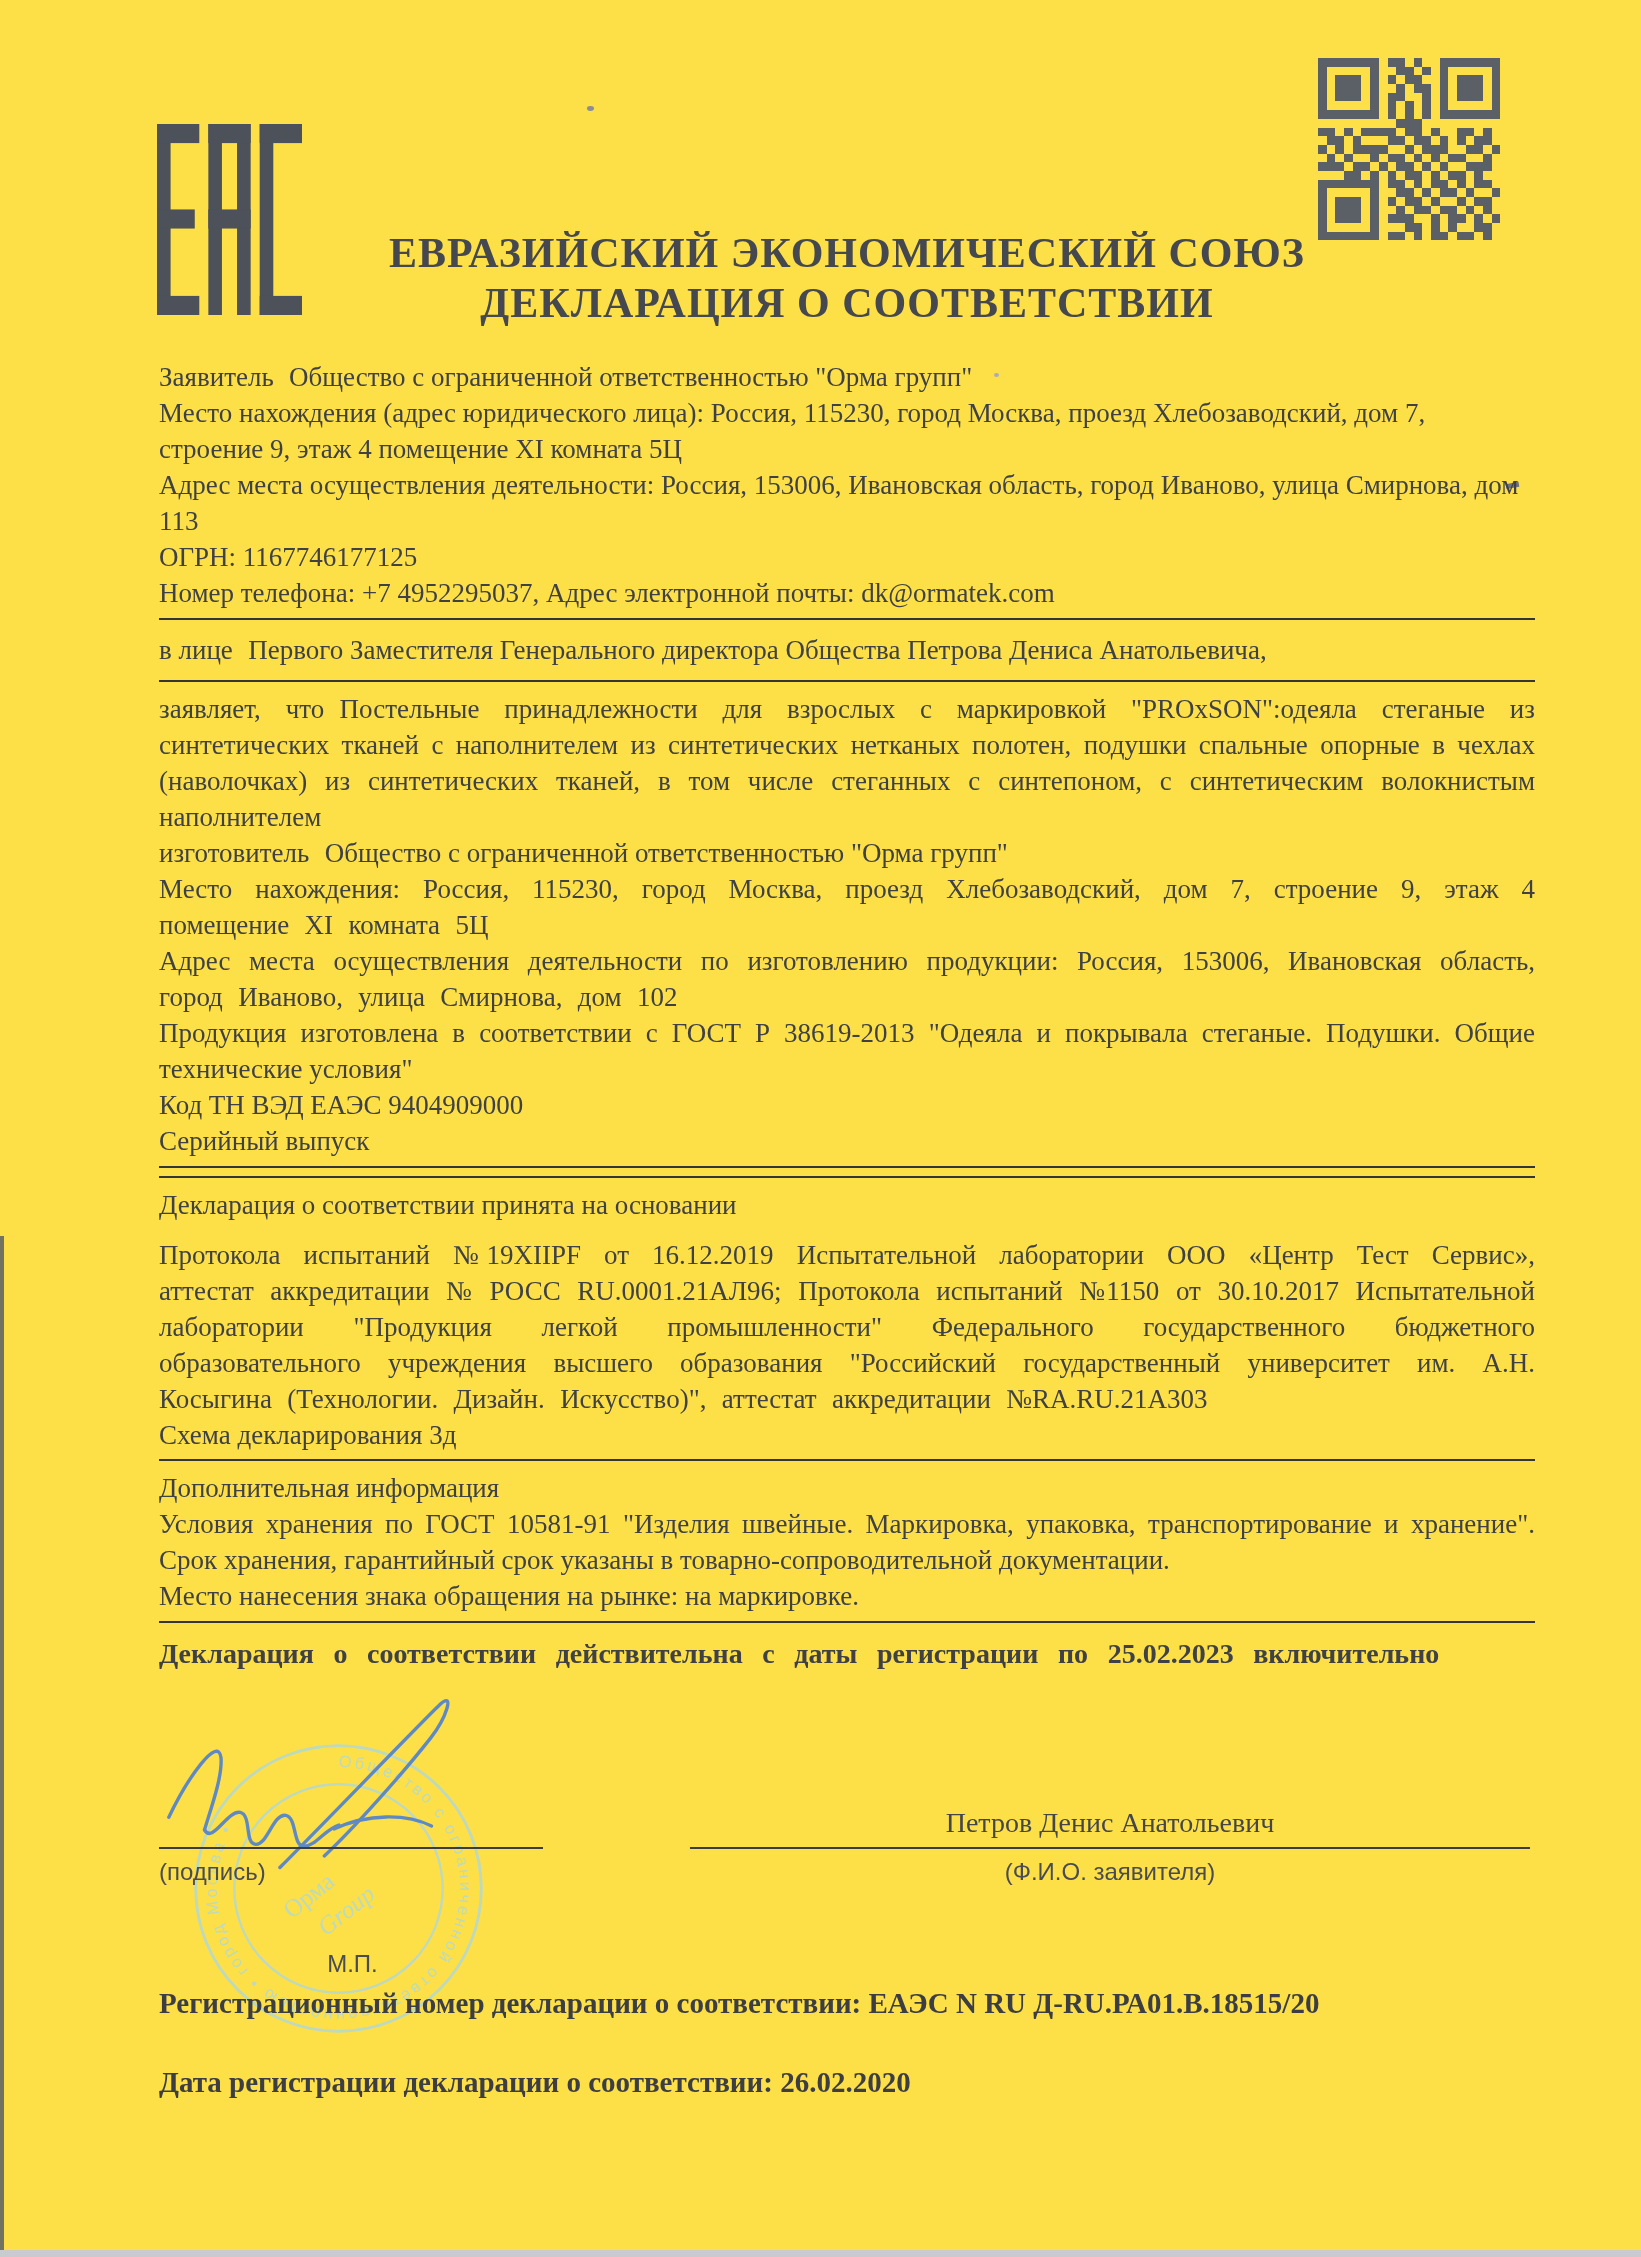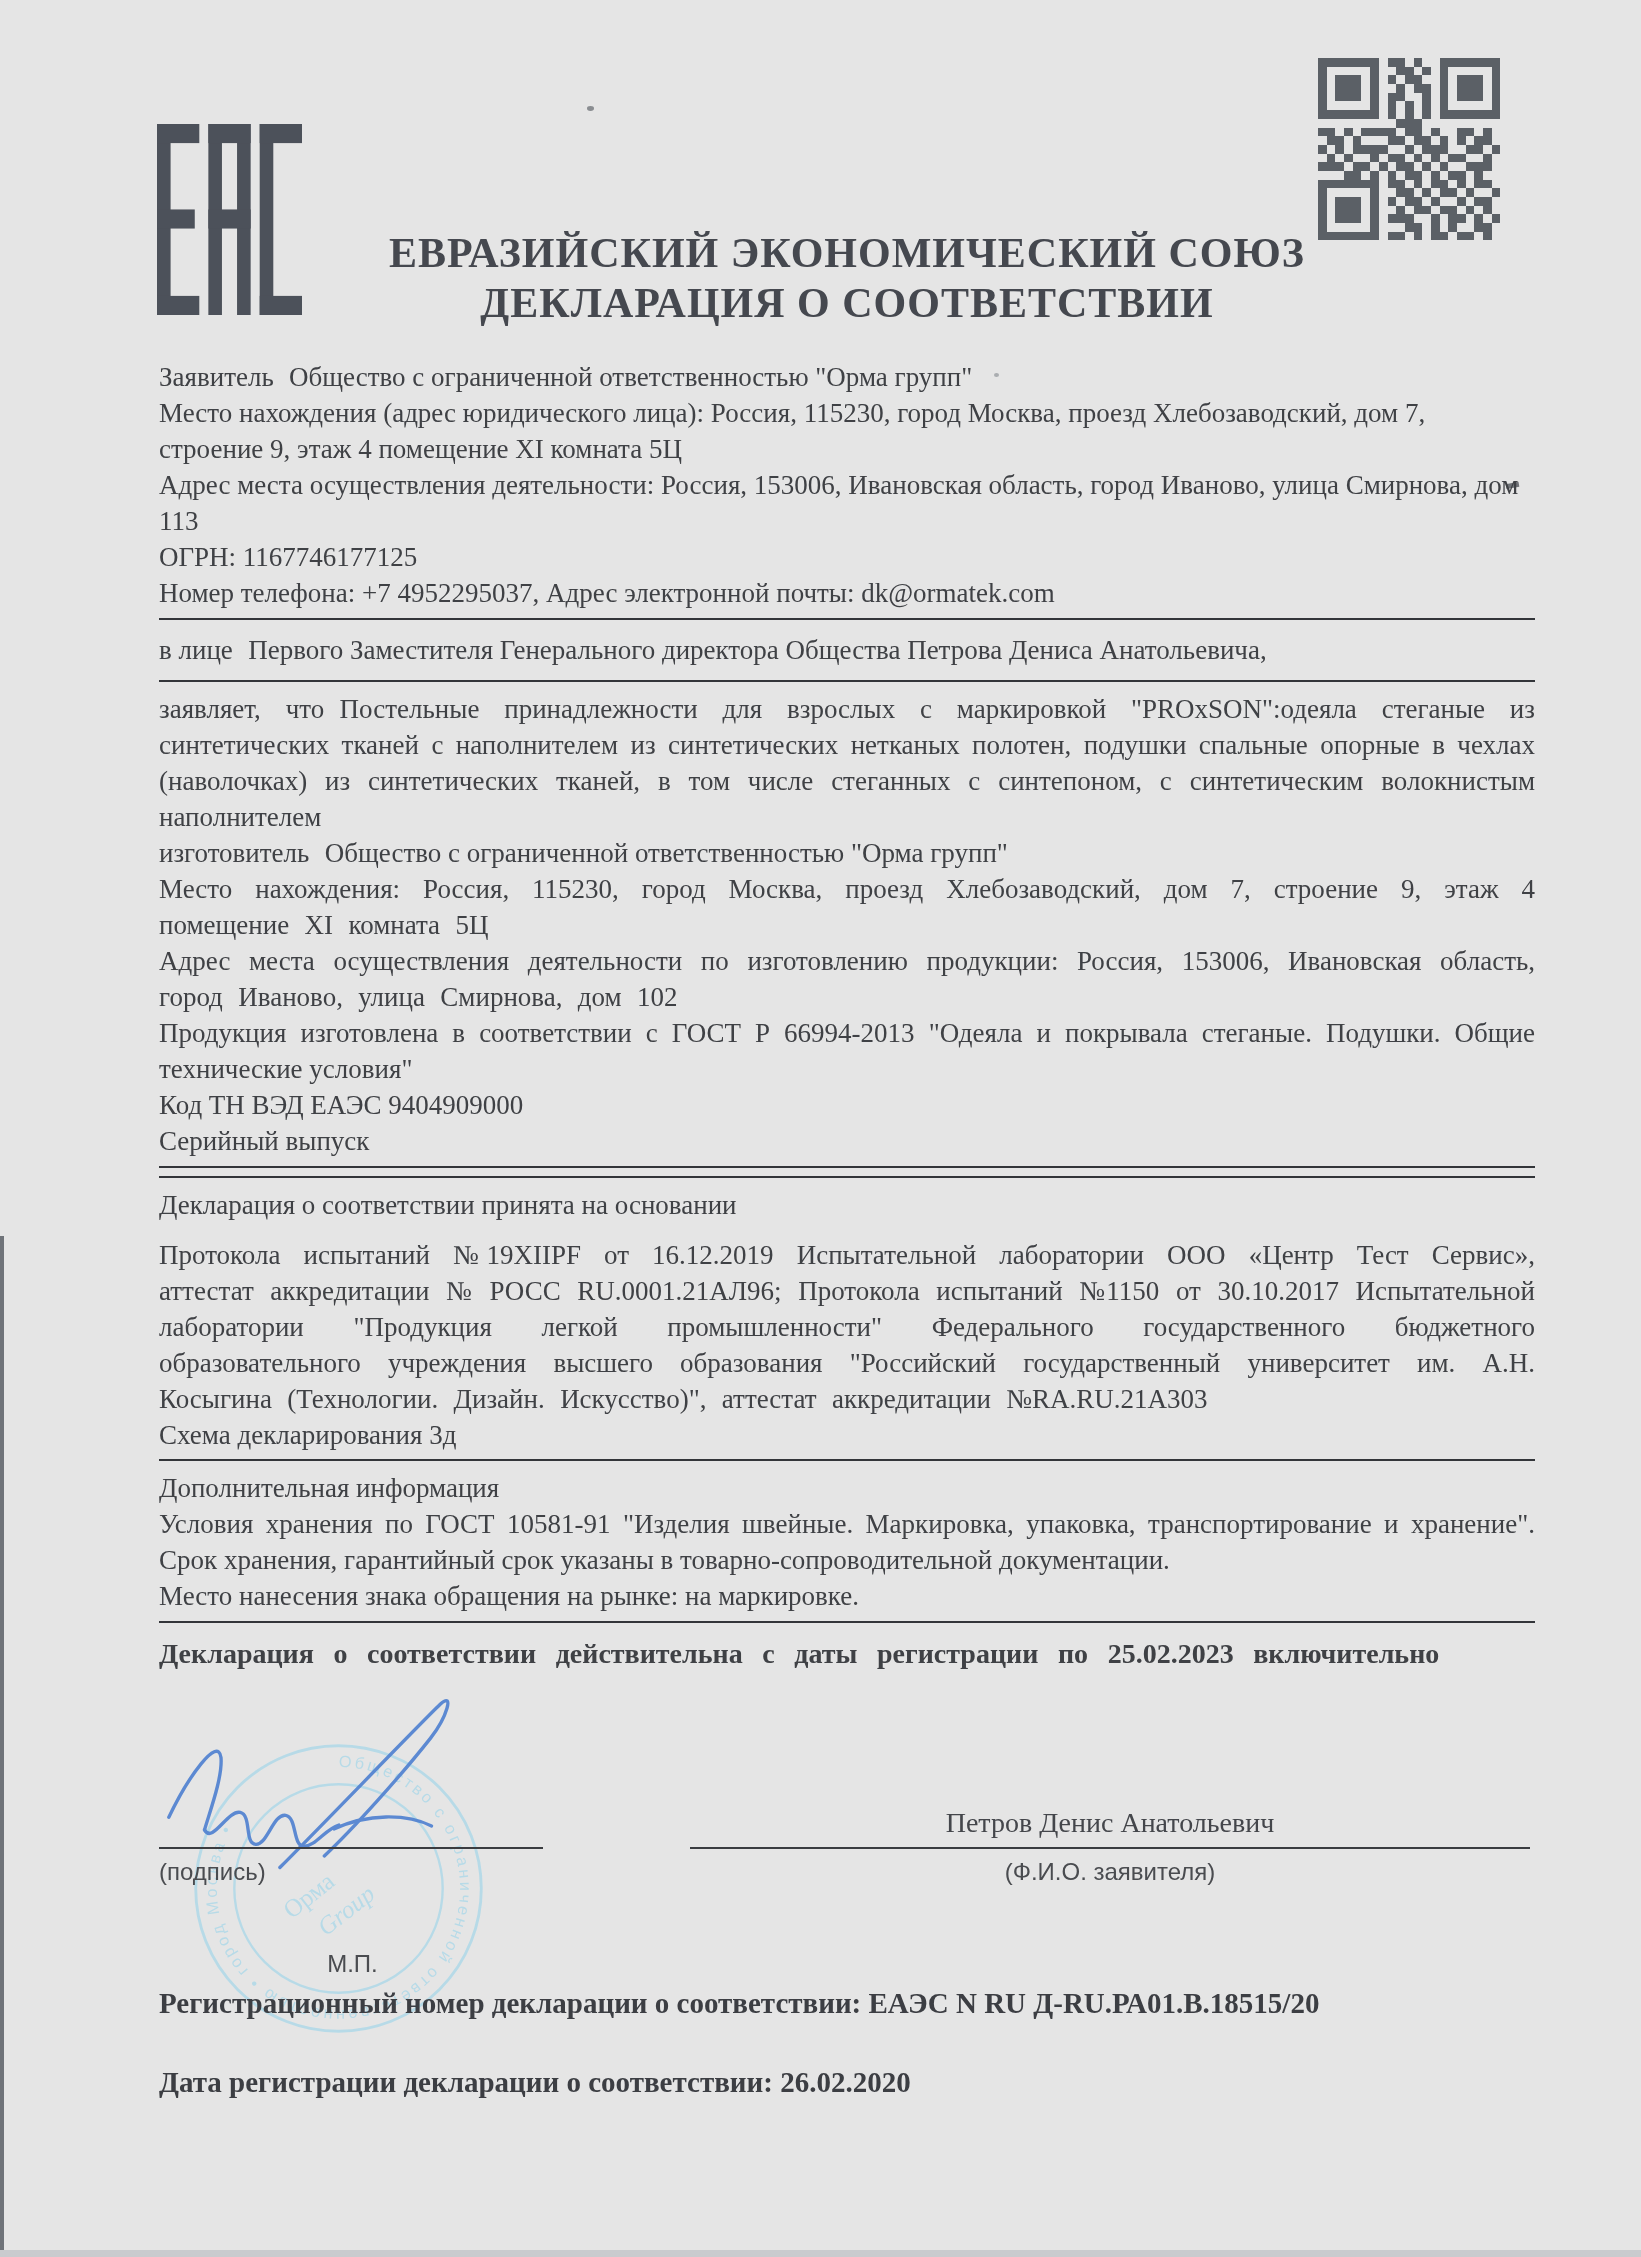--- a/index.html
+++ b/index.html
@@ -2,21 +2,21 @@
 <html style="--ink: #3f4145; --title: #45484f; --rule: #333539; --stamp: #a6d7e9; --sig: #4e80d0; --qr: #5b6066; --logo: #4c515a;"><head>
 <meta charset="utf-8">
 <style>
   :root{
     --ink:#3f4145; --title:#45484f; --rule:#333539;
     --stamp:#a6d7e9; --sig:#4e80d0; --qr:#5b6066; --logo:#4c515a;
   }
   *{margin:0;padding:0;box-sizing:border-box}
   html,body{background:#888;}
   .page{
-    position:relative;width:1641px;height:2257px;background:#e5e5e5;
+    position:relative;width:1641px;height:2257px;background:#fde047;
     font-family:"Liberation Serif","DejaVu Serif",serif;color:var(--ink);
     overflow:hidden;margin:0 auto;
   }
   
   .edge-left{position:absolute;left:0;top:1236px;width:3.9px;height:1022px;background:#5a5f66;opacity:.85}
   .edge-bottom{position:absolute;left:0;bottom:0;width:100%;height:6.8px;background:#c9cbce}
   .speck1{position:absolute;left:587px;top:106px;width:6.8px;height:4.8px;background:#8a8d91;border-radius:50%}
   .speck2{position:absolute;left:1506px;top:483px;width:12.6px;height:4.8px;background:#6f7277;transform:rotate(-10deg)}
   .speck3{position:absolute;left:994px;top:373px;width:4.8px;height:3.9px;background:#aaadb0;border-radius:50%}
   
@@ -549,21 +549,21 @@
       <p><b class="lead">в лице</b><span>Первого Заместителя Генерального директора Общества Петрова Дениса Анатольевича,</span></p>
     </div>
 
     <hr class="rule">
 
     <div>
       <p class="j"><b class="lead">заявляет, что</b><span>Постельные принадлежности для взрослых с маркировкой "PROxSON":одеяла стеганые из синтетических тканей с наполнителем из синтетических нетканых полотен, подушки спальные опорные в чехлах (наволочках) из синтетических тканей, в том числе стеганных с синтепоном, с синтетическим волокнистым наполнителем</span></p>
       <p><b class="lead">изготовитель</b><span>Общество с ограниченной ответственностью "Орма групп"</span></p>
       <p class="j sp">Место нахождения: Россия, 115230, город Москва, проезд Хлебозаводский, дом 7, строение 9, этаж 4 помещение XI комната 5Ц</p>
       <p class="j sp">Адрес места осуществления деятельности по изготовлению продукции: Россия, 153006, Ивановская область, город Иваново, улица Смирнова, дом 102</p>
-      <p class="j">Продукция изготовлена в соответствии с ГОСТ Р 66994-2013 "Одеяла и покрывала стеганые. Подушки. Общие технические условия"</p>
+      <p class="j">Продукция изготовлена в соответствии с ГОСТ Р 38619-2013 "Одеяла и покрывала стеганые. Подушки. Общие технические условия"</p>
       <p>Код ТН ВЭД ЕАЭС 9404909000</p>
       <p>Серийный выпуск</p>
     </div>
 
     <hr class="rule">
 
 
     <hr class="rule">
 
     <div>

